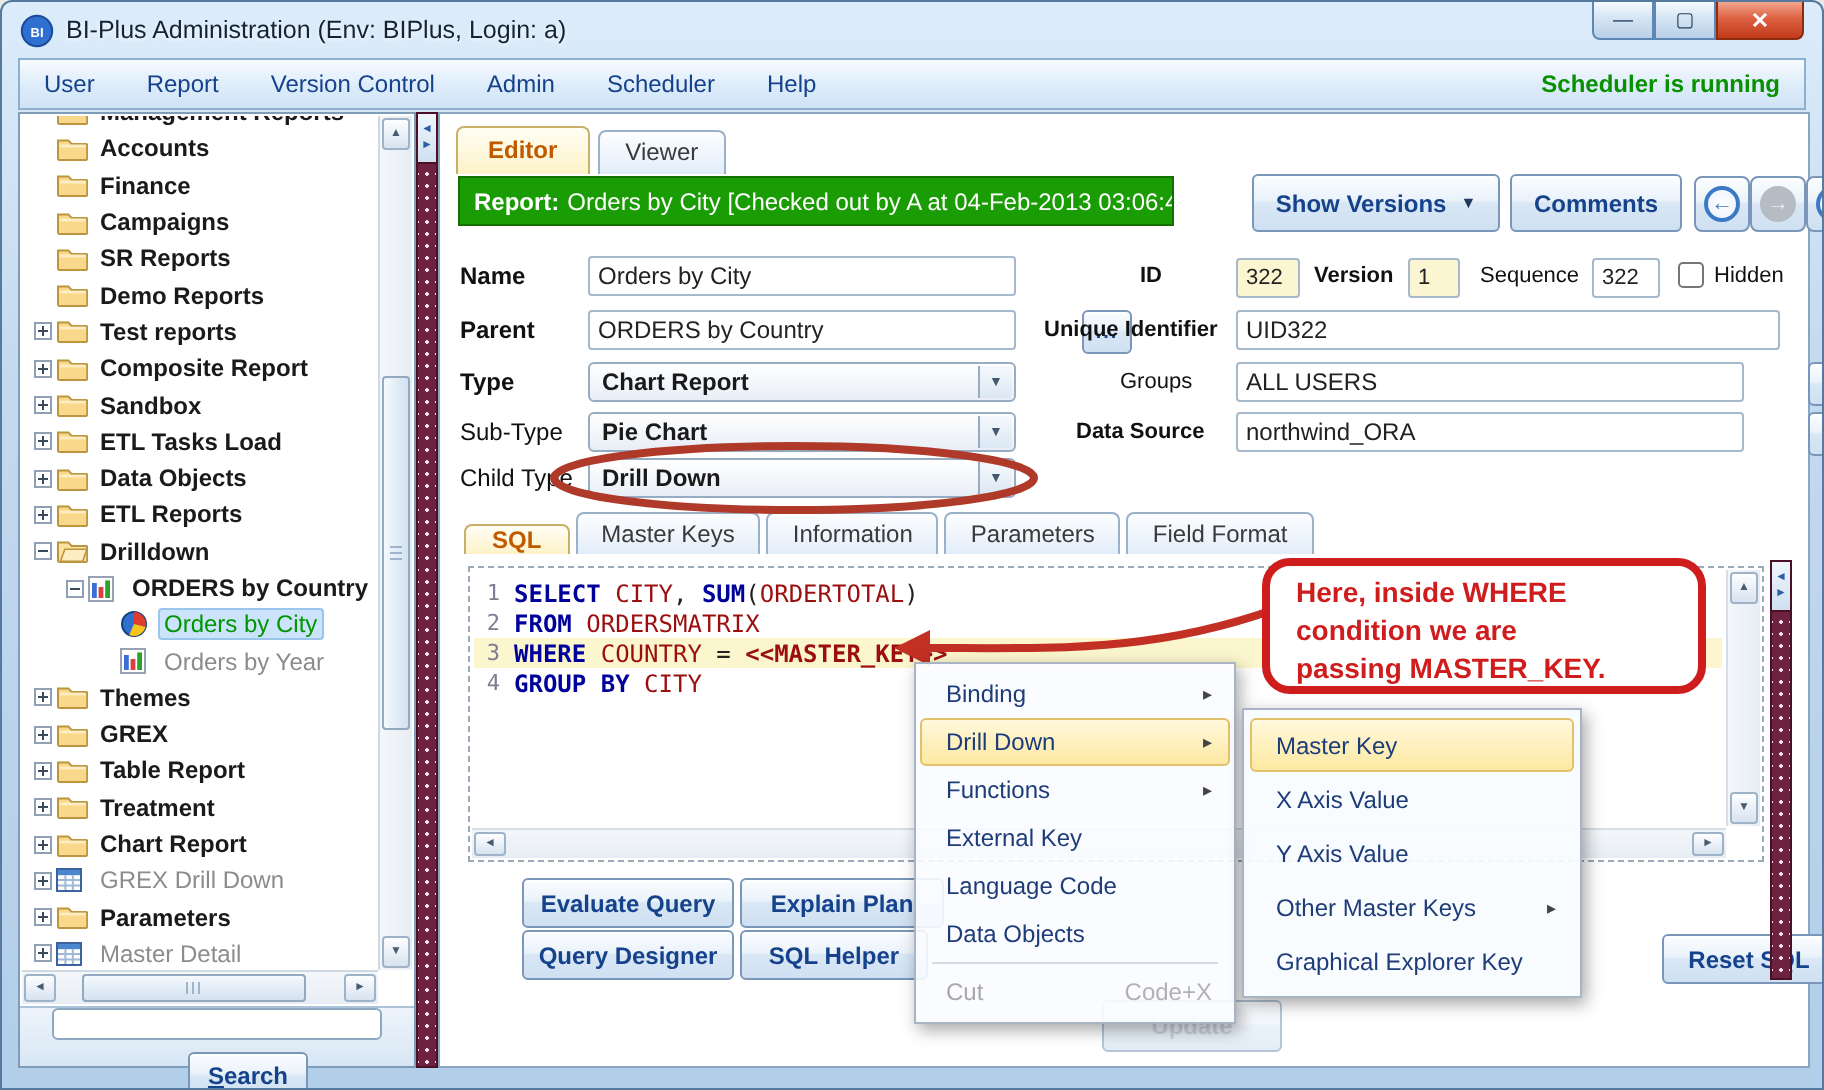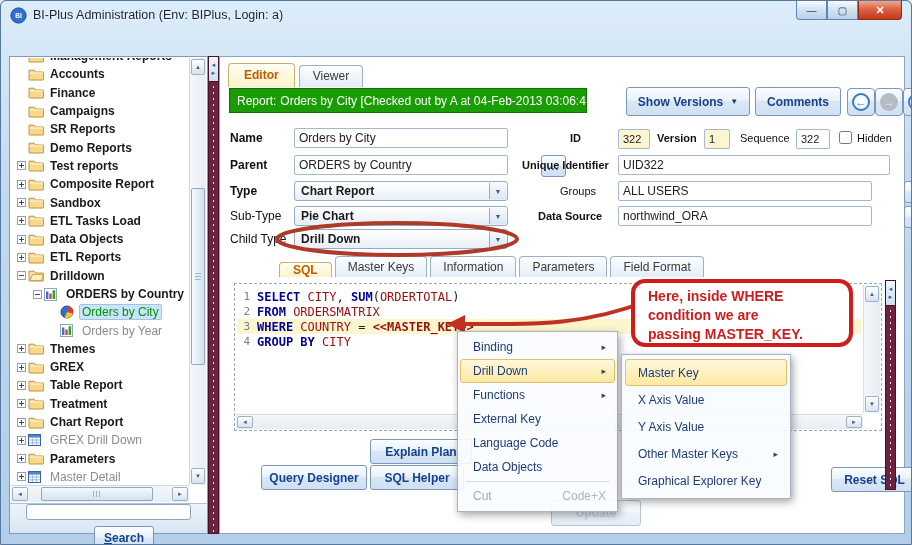--- a/index.html
+++ b/index.html
@@ -62,21 +62,21 @@
   .cap{position:absolute;left:0;right:0;top:0;height:24px;background:linear-gradient(#f0f6fc,#cfe0f0);border-bottom:1px solid #4a1028;
     display:flex;flex-direction:column;align-items:center;justify-content:center;color:#2b5fa8;font-size:6px;line-height:8px;}
   
   .editor-panel{position:absolute;left:218px;top:55px;width:686px;height:478px;background:#fff;border:1px solid #8aa6c2;box-sizing:border-box;}
   .ed-tabs{position:absolute;left:8px;top:3px;height:27px;display:flex;align-items:flex-end;gap:4px;}
   .tab{padding:3px 13px 4px;border:1px solid #9ab1c9;border-bottom:none;border-radius:4px 4px 0 0;
     background:linear-gradient(#fdfeff,#e2edf9);color:#3a3a3a;cursor:default;white-space:nowrap;}
   .tab.active{background:linear-gradient(#fffef4,#fdf2c8);color:#c05a00;font-weight:bold;border-color:#c9b06a;padding:4px 15px 5px;}
   .report-bar{position:absolute;left:9px;top:31px;width:358px;height:25px;background:#1a9c04;border:1px solid #127000;color:#fff;
     display:flex;align-items:center;padding:0 7px;box-sizing:border-box;font-size:12px;white-space:nowrap;overflow:hidden;}
-  .rb-prefix{font-weight:normal;margin-right:4px;text-align:center;}
+  .rb-prefix{font-weight:bold;margin-right:4px;text-align:center;}
   .show-versions{position:absolute;left:375px;top:30px;width:122px;height:27px;gap:7px;}
   .sv-caret{font-size:8px;color:#223a5e;}
   .comments-btn{position:absolute;left:504px;top:30px;width:84px;height:27px;}
   .nav-btn{position:absolute;top:31px;width:26px;height:26px;border-radius:4px;}
   .nav-circle{width:18px;height:18px;border-radius:50%;display:flex;align-items:center;justify-content:center;font-weight:bold;font-size:11px;}
   .nav-circle.en{border:2px solid #3b79c4;color:#3b79c4;box-sizing:border-box;background:radial-gradient(#ffffff,#e8f1fb);}
   .nav-circle.dis{background:#b6bcc4;color:#e9ecef;}
   
   .flabel{position:absolute;line-height:20px;color:#111;white-space:nowrap;}
   .fl11{font-size:11px;}
@@ -85,21 +85,21 @@
   .yellowbox{background:#fbf5d2;}
   .combo{position:absolute;height:20px;border:1px solid #97abc2;border-radius:3px;background:linear-gradient(#ffffff,#e8eef6);
     display:flex;align-items:center;padding:0 20px 0 6px;font-weight:bold;color:#1a1a1a;box-sizing:border-box;cursor:default;}
   .combo-arrow{position:absolute;right:1px;top:1px;bottom:1px;width:16px;border-left:1px solid #97abc2;border-radius:0 2px 2px 0;
     background:linear-gradient(#f5f9fd,#dbe7f3);display:flex;align-items:center;justify-content:center;font-size:7px;color:#44586e;}
   .dots-btn{position:absolute;width:23px;height:20px;font-size:10px;letter-spacing:1px;}
   .hidden-cb{position:absolute;width:13px;height:13px;margin:0;}
   
   .sql-tabs{position:absolute;left:12px;top:199px;display:flex;align-items:flex-end;gap:3px;}
   .sql-tabs .tab{padding:3px 12px;}
-  .sql-tabs .tab.active{padding:0 13px;margin-left:47px;}
+  .sql-tabs .tab.active{padding:0 13px;}
   .sql-editor{position:absolute;left:14px;top:226px;width:648px;height:148px;border:1px dashed #9aa8b8;background:#fff;box-sizing:border-box;}
   .sql-lines{position:absolute;left:2px;top:5px;right:20px;}
   .sql-line{display:flex;height:15px;align-items:center;font-family:"DejaVu Sans Mono",monospace;font-size:12px;white-space:pre;}
   .sql-line.hl{background:#fbf6cd;}
   .ln{width:13px;text-align:right;margin-right:7px;color:#7c7c94;font-size:11px;flex:none;font-family:"DejaVu Sans Mono",monospace;}
   .tk-kw{color:#00009b;font-weight:bold;}
   .tk-id{color:#9b0e0e;}
   .tk-key{color:#9b0e0e;font-weight:bold;}
   .tk-pn{color:#222;}
   .sql-vscroll{position:absolute;top:1px;right:1px;width:16px;bottom:17px;background:linear-gradient(90deg,#f4f7fa,#e7edf4);border-left:1px solid #d5dde6;}
@@ -148,20 +148,31 @@
         </div>
       <div class="win-btn">
           <span>▢</span>
         </div>
       <div class="win-btn close">
           <span>✕</span>
         </div>
     </div>
   </div>
 
+  <div class="menubar">
+    <span id="menubar-items" style="display:flex;gap:26px;">
+        <span class="menu-item">User</span>
+        <span class="menu-item">Report</span>
+        <span class="menu-item">Version Control</span>
+        <span class="menu-item">Admin</span>
+        <span class="menu-item">Scheduler</span>
+        <span class="menu-item">Help</span>
+      </span>
+    <span class="menu-status">Scheduler is running</span>
+  </div>
 
   <div class="left-panel">
     <div class="tree" id="tree-rows">
         <div class="tree-row clipped" style="padding-left: 2px;">
           <span class="expander"></span>
           <span class="tree-ico">
             <svg width="16" height="13" viewBox="0 0 16 13">
               <path d="M1 2.2 h5.2 l1.6 1.8 H15 a.6.6 0 0 1 .6.6 V11.4 a.6.6 0 0 1 -.6.6 H1.6 A.6.6 0 0 1 1 11.4 Z" fill="#f8d98b" stroke="#bd9440"></path>
               <path d="M1.8 5 H14.8" stroke="#fcedc2" stroke-width="1.4"></path>
             </svg>
@@ -601,20 +612,23 @@
       <div class="sql-vscroll">
         <div class="sb up">▲</div>
         <div class="sb down">▼</div>
       </div>
       <div class="sql-hscroll">
         <div class="sbh left">◄</div>
         <div class="sbh right">►</div>
       </div>
     </div>
 
+    <div class="btn eval-btn">
+        <span>Evaluate Query</span>
+      </div>
     <div class="btn explain-btn">
         <span>Explain Plan</span>
       </div>
     <div class="btn designer-btn">
         <span>Query Designer</span>
       </div>
     <div class="btn reset-btn">
         <span>Reset SQL</span>
       </div>
     <div class="btn helper-btn">

